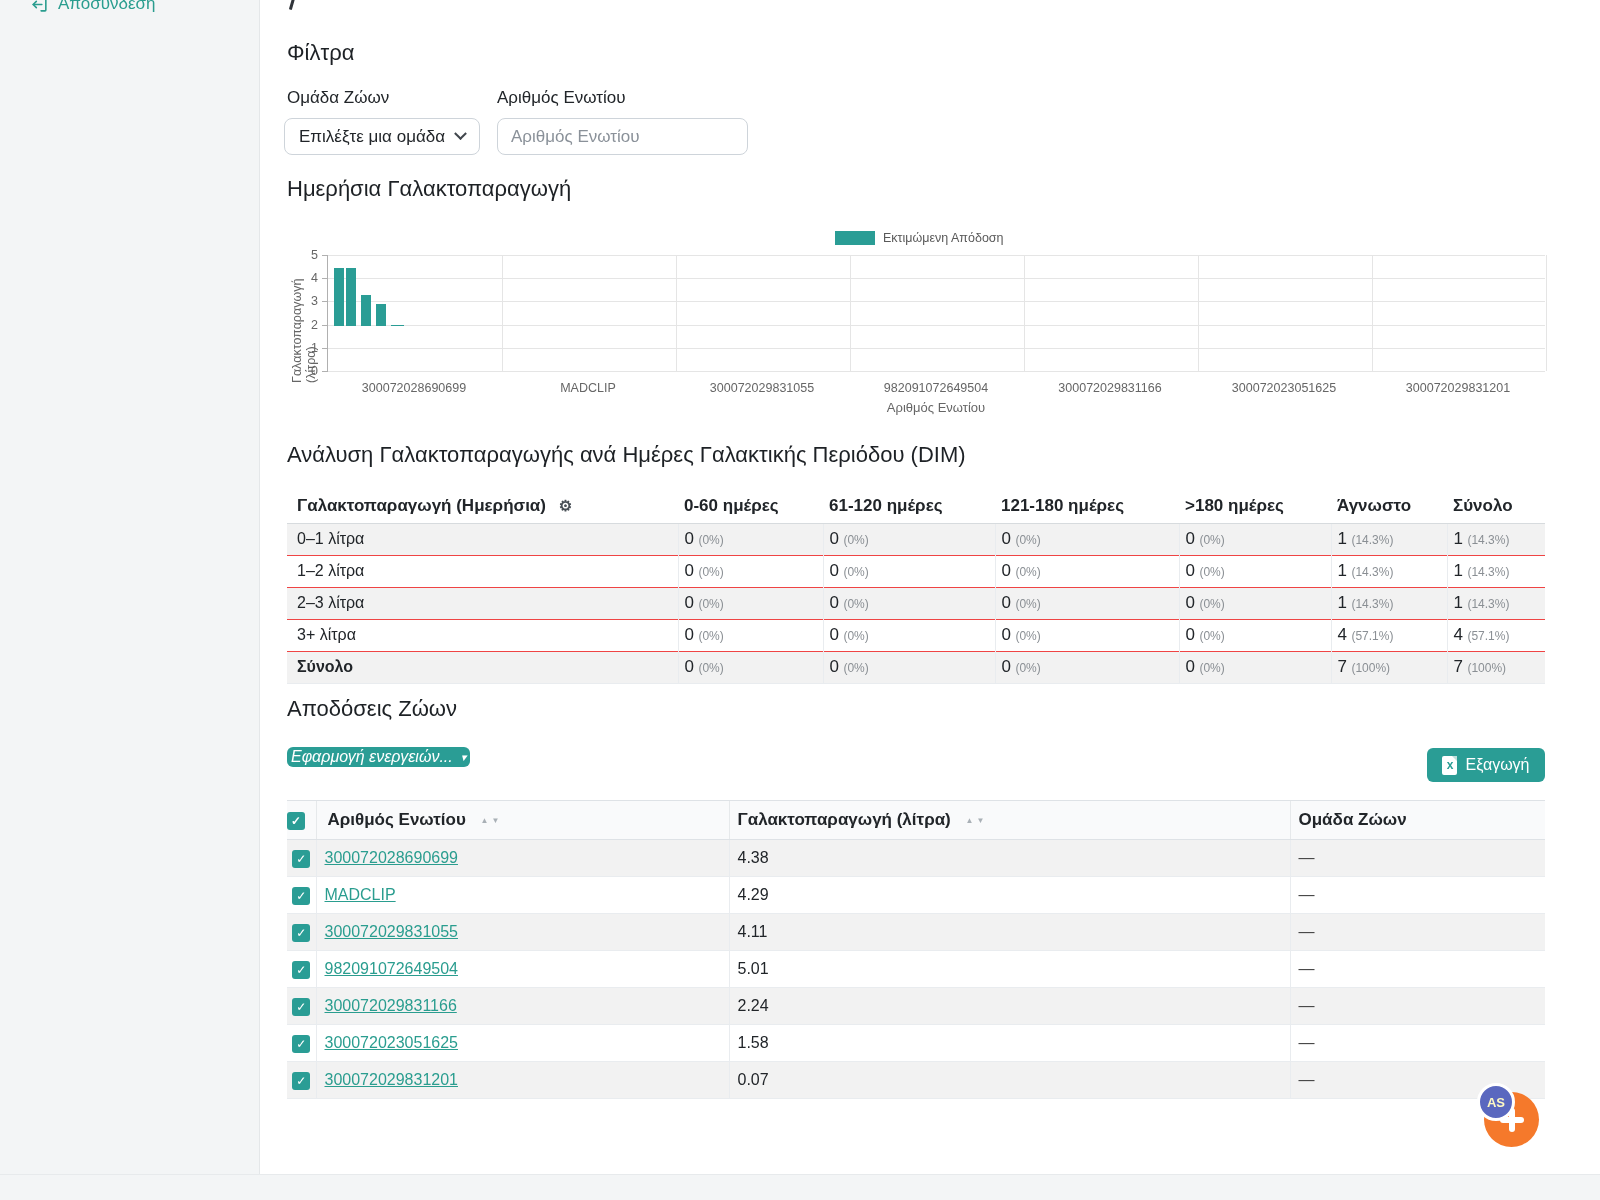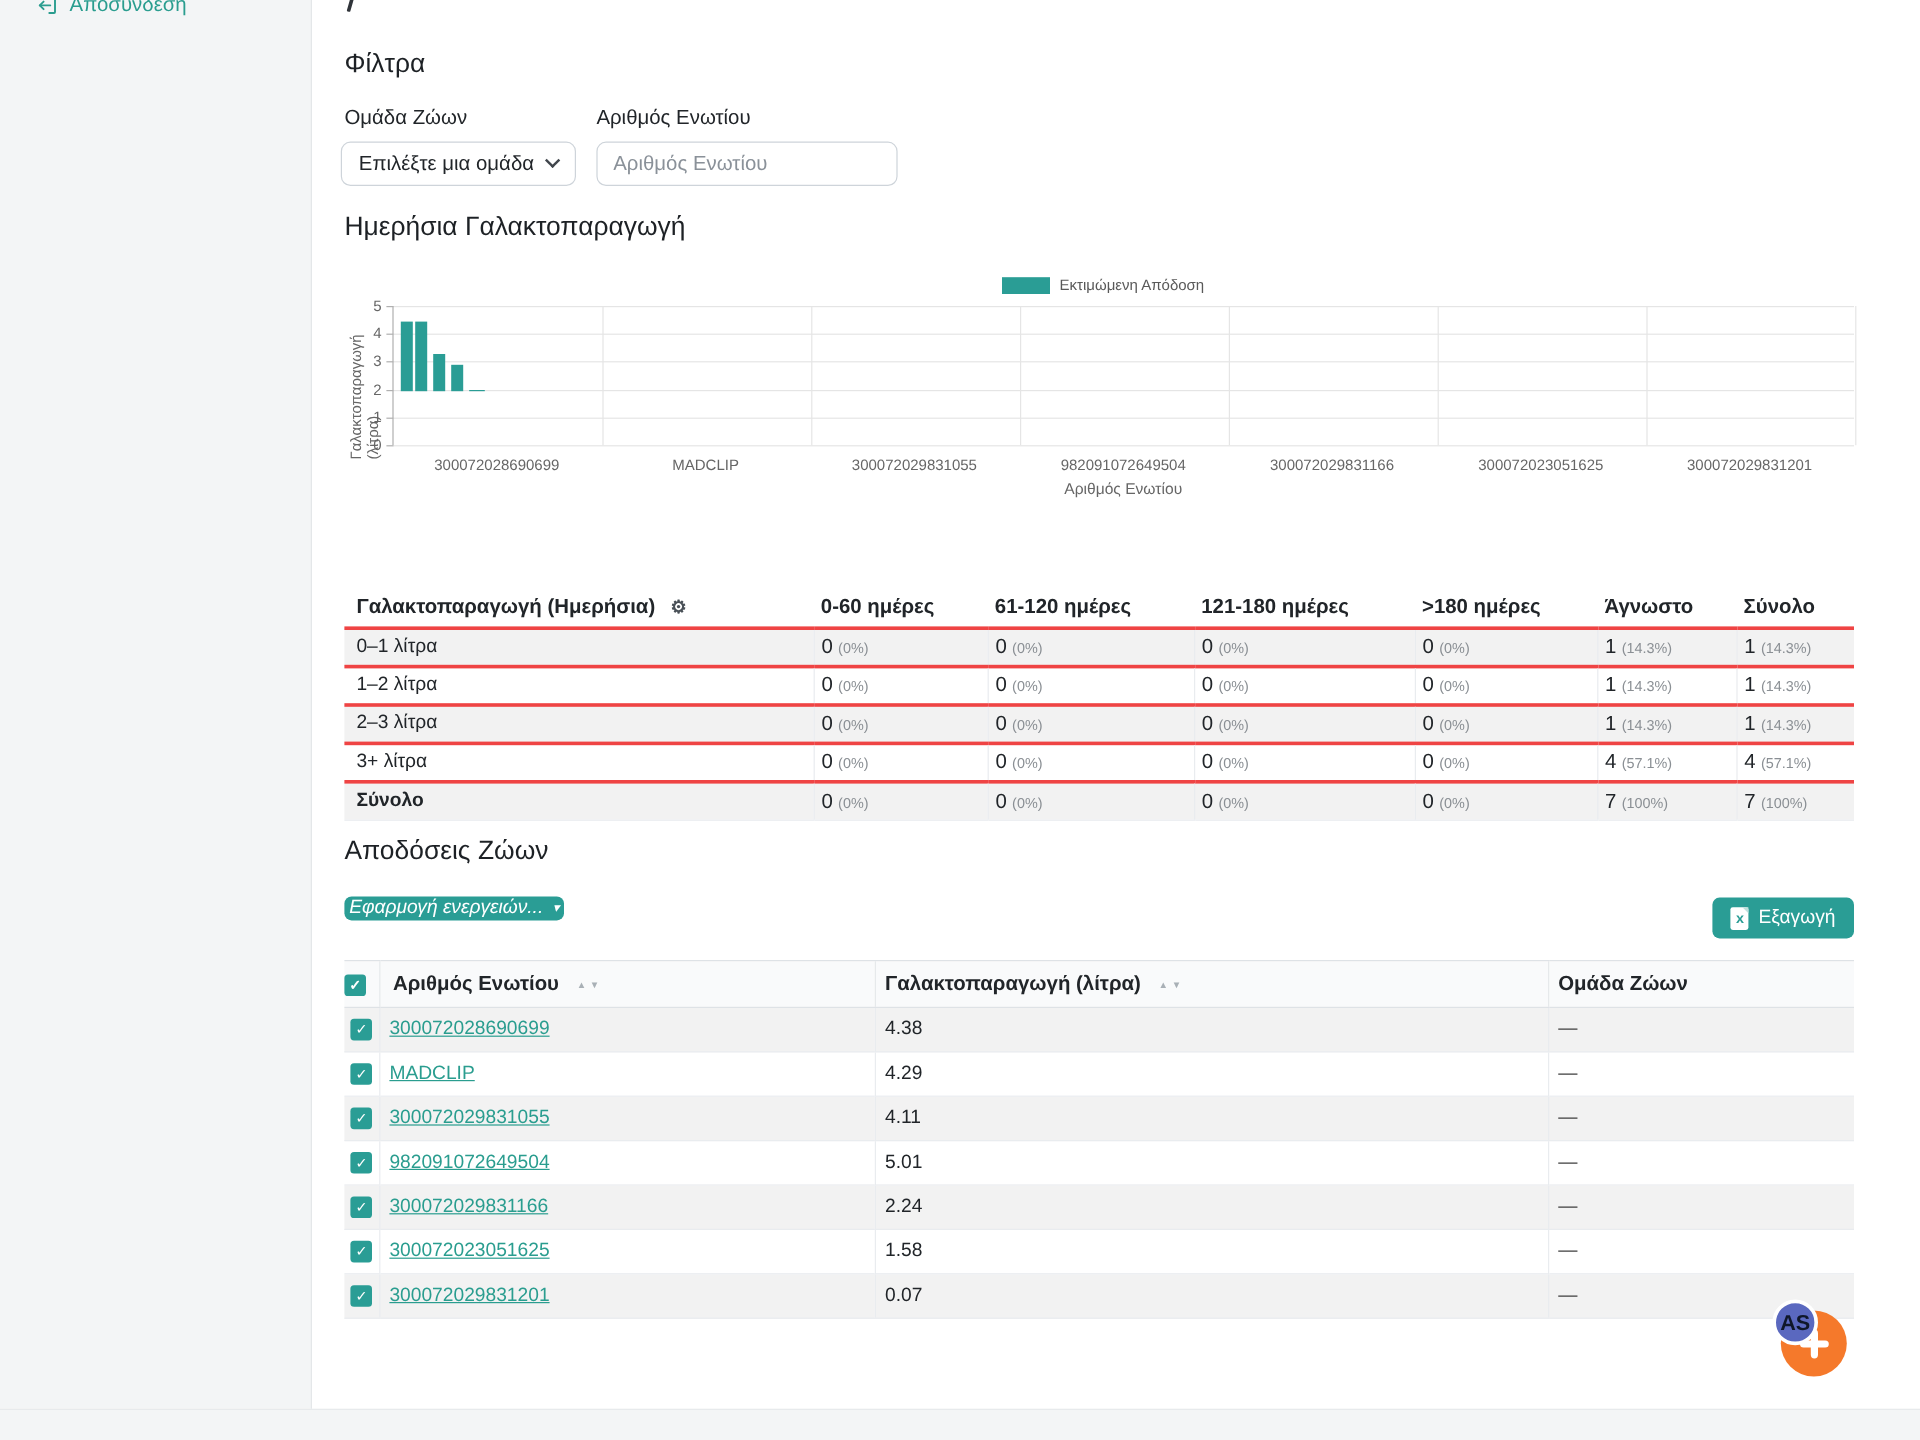--- a/index.html
+++ b/index.html
@@ -59,21 +59,21 @@
   
   table { border-collapse:collapse; table-layout:fixed; }
   #dim-table { position:absolute; left:27px; top:490px; width:1258px; font-size:16px; }
   #dim-table th, #dim-table td { text-align:left; vertical-align:middle; }
   #dim-table thead th { font-size:17px; font-weight:700; height:33px; padding:0 6px;
     border-bottom:1px solid #d7dbde;margin-top:23px; }
   #dim-table thead th.dlabel-h { padding-left:10px; }
   #dim-table tbody th.dlabel { font-weight:400; padding-left:10px; }
   #dim-table tbody tr.total th.dlabel { font-weight:700; }
   #dim-table tbody th, #dim-table tbody td { height:32px; padding:0 6px;
-    border-top:3px solid #ef4444; border-left:1px solid #e9ecef; }
+    border-top:1px solid #ef4444; border-left:1px solid #e9ecef; }
   #dim-table tbody th { border-left:none; }
   #dim-table tbody tr:nth-child(odd) { background:#f2f2f2; }
   #dim-table tbody tr:last-child th, #dim-table tbody tr:last-child td { border-bottom:1px solid #e9ecef; }
   .num { font-size:17px; color:#212529; }
   .pct { font-size:12px; color:#8a8f94; }
   .gear { font-size:15px; color:#495057; margin-left:8px; cursor:pointer; }
 
   
   .btn { display:flex; align-items:center; gap:8px; color:#fff; font-size:16px;
     border:none; border-radius:6px; cursor:pointer; white-space:nowrap; }
@@ -103,21 +103,21 @@
   .link { font-size:16px; text-decoration:underline; }
   .grp { color:#444; }
   .sorts { display:inline-flex; flex-direction:row; gap:3px; margin-left:10px;
     font-size:8px; color:#a9b0b6; vertical-align:2px; }
   .sorts span { cursor:pointer; }
 
   
   .footer-band { position:absolute; left:0; top:1174px; width:1600px; height:26px;
     background:#f3f5f6; border-top:1px solid #e7eaec; }
   .avatar { position:absolute; left:1477px; top:1083px; width:38px; height:38px; border-radius:50%;
-    background:#5a68bf; border:3px solid #fff; color:#0f172a; font-size:18px; font-weight:700;
+    background:#5a68bf; border:3px solid #fff; color:#fef9c3; font-size:13px; font-weight:700;
     display:flex; align-items:center; justify-content:center; z-index:12; cursor:pointer; }
   .fab { position:absolute; left:1484px; top:1092px; width:55px; height:55px; border-radius:50%;
     background:#f5792b; z-index:11; cursor:pointer; }
   .fab .ph, .fab .pv { position:absolute; background:#fff; border-radius:3px; }
   .fab .ph { width:24px; height:6px; left:15.5px; top:24.5px; }
   .fab .pv { width:6px; height:24px; left:24.5px; top:15.5px; }
 </style>
 </head>
 <body>
 
@@ -188,20 +188,21 @@
       <div class="xlab" style="left: 154px;">300072028690699</div>
       <div class="xlab" style="left: 328px;">MADCLIP</div>
       <div class="xlab" style="left: 502px;">300072029831055</div>
       <div class="xlab" style="left: 676px;">982091072649504</div>
       <div class="xlab" style="left: 850px;">300072029831166</div>
       <div class="xlab" style="left: 1024px;">300072023051625</div>
       <div class="xlab" style="left: 1198px;">300072029831201</div>
     </div>
   <div class="axis-title">Αριθμός Ενωτίου</div>
 
+  <h2 class="section" id="dim-title">Ανάλυση Γαλακτοπαραγωγής ανά Ημέρες Γαλακτικής Περιόδου (DIM)</h2>
   <table id="dim-table">
     <colgroup>
       <col style="width:391px">
         <col style="width:145px">
         <col style="width:172px">
       <col style="width:184px">
         <col style="width:152px">
         <col style="width:116px">
         <col style="width:98px">
     </colgroup>

